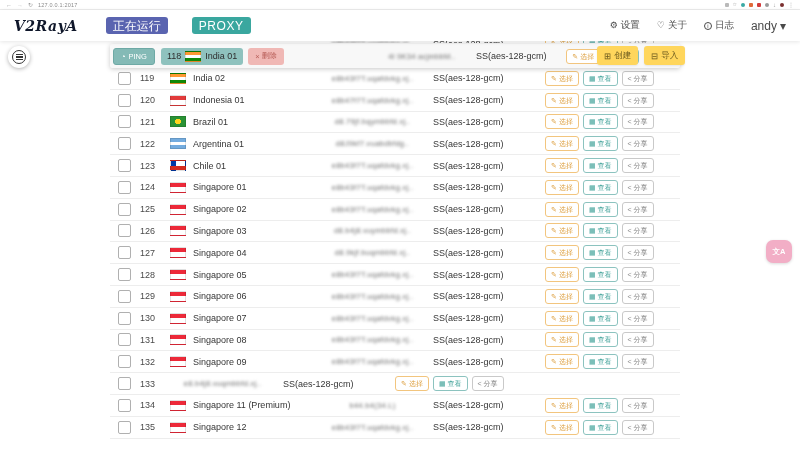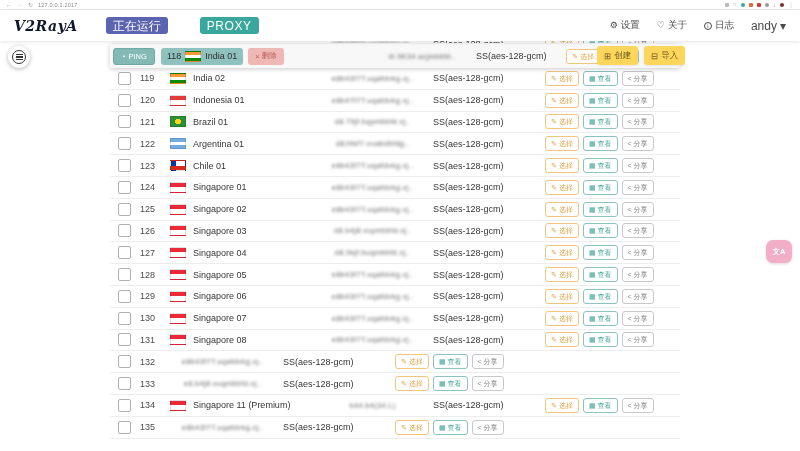--- a/index.html
+++ b/index.html
@@ -23,21 +23,21 @@
     position:absolute;left:0;top:10px;width:800px;height:31px;
     display:flex;align-items:center;padding:0 14px;box-sizing:border-box;
     background:#fff;box-shadow:0 1px 4px rgba(0,0,0,.10);z-index:5;
   }
   .logo{
     font-family:"DejaVu Serif",serif;font-style:italic;font-weight:bold;
     color:#0f172a;font-size:14px;letter-spacing:.5px;
   }
   .tag{font-size:12px;color:#fff;border-radius:3px;padding:2.5px 7px;line-height:1;}
   .tag-running{background:#5a64b0;margin-left:28px;}
-  .tag-proxy{background:#3aa79f;margin-left:32px;letter-spacing:.6px;}
+  .tag-proxy{background:#3aa79f;margin-left:24px;letter-spacing:.6px;}
   .header-nav{margin-left:auto;display:flex;align-items:center;gap:17px;font-size:9.5px;color:#4a4a4a;}
   .nav-item{display:flex;align-items:center;gap:3px;cursor:pointer;}
   .nav-ico{font-size:9px;line-height:1;}
   .info-circle{
     width:8px;height:8px;border:1px solid #4a4a4a;border-radius:50%;
     display:inline-flex;align-items:center;justify-content:center;
     font-size:6px;line-height:1;box-sizing:border-box;
   }
   .user-item{font-size:12px;color:#4a4a4a;}
   
@@ -599,20 +599,24 @@
             <span>分享</span>
           </button>
         </span>
       </div>
 
       <div class="row">
         <span class="cell c-check">
           <span class="checkbox"></span>
         </span>
         <span class="cell c-num">132</span>
+        <span class="cell c-name">
+          <span class="flag singapore"></span>
+          <span>Singapore 09</span>
+        </span>
         <span class="cell c-addr">e8b43f7T.uqafdvkg.xj..</span>
         <span class="cell c-proto">SS(aes-128-gcm)</span>
         <span class="cell c-actions">
           <button class="btn btn-select">
             <span class="bi">✎</span>
             <span>选择</span>
           </button>
           <button class="btn btn-view">
             <span class="bi">▦</span>
             <span>查看</span>
@@ -672,20 +676,24 @@
             <span>分享</span>
           </button>
         </span>
       </div>
 
       <div class="row">
         <span class="cell c-check">
           <span class="checkbox"></span>
         </span>
         <span class="cell c-num">135</span>
+        <span class="cell c-name">
+          <span class="flag singapore"></span>
+          <span>Singapore 12</span>
+        </span>
         <span class="cell c-addr">e8b43f7T.uqafdvkg.xj..</span>
         <span class="cell c-proto">SS(aes-128-gcm)</span>
         <span class="cell c-actions">
           <button class="btn btn-select">
             <span class="bi">✎</span>
             <span>选择</span>
           </button>
           <button class="btn btn-view">
             <span class="bi">▦</span>
             <span>查看</span>

